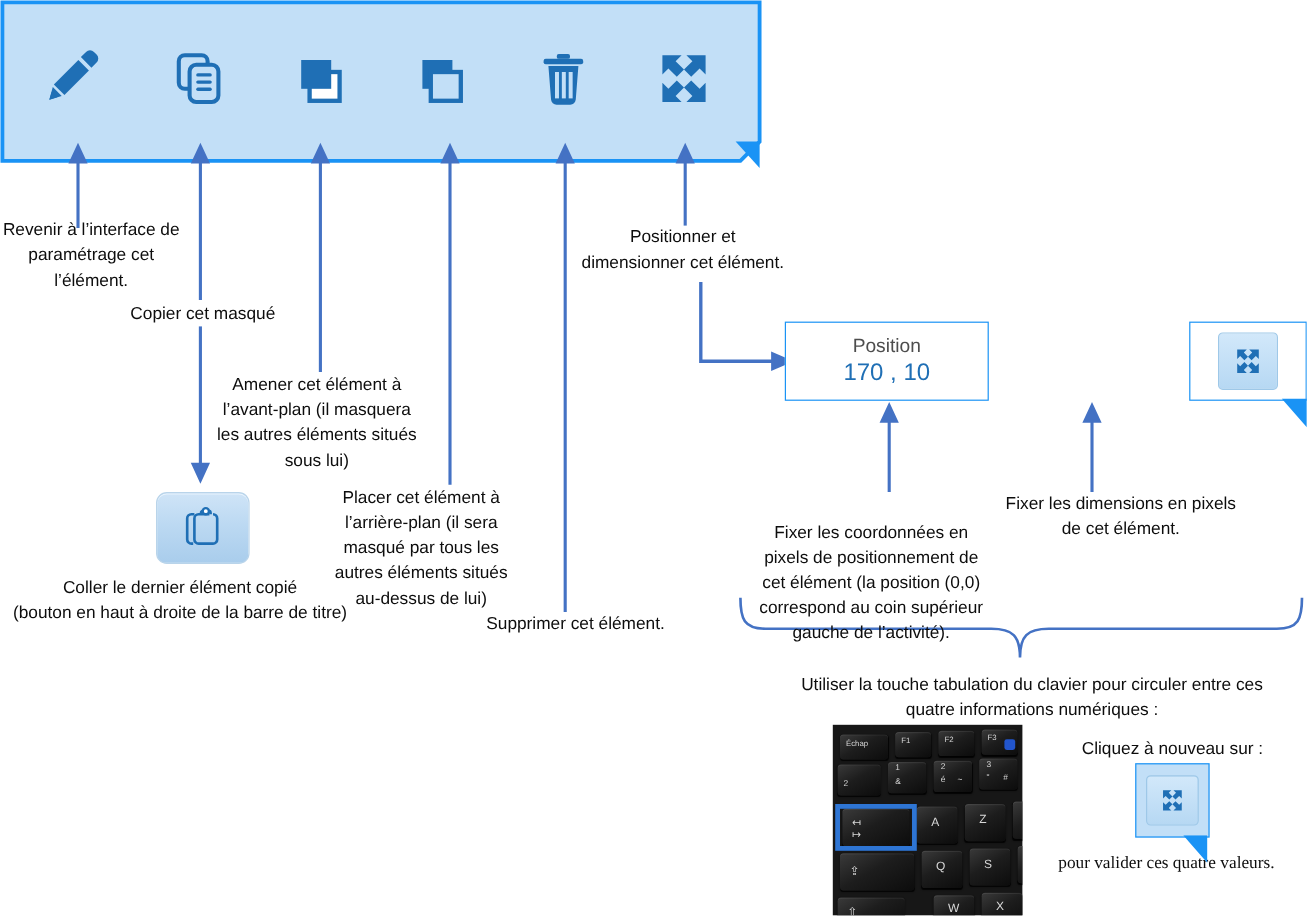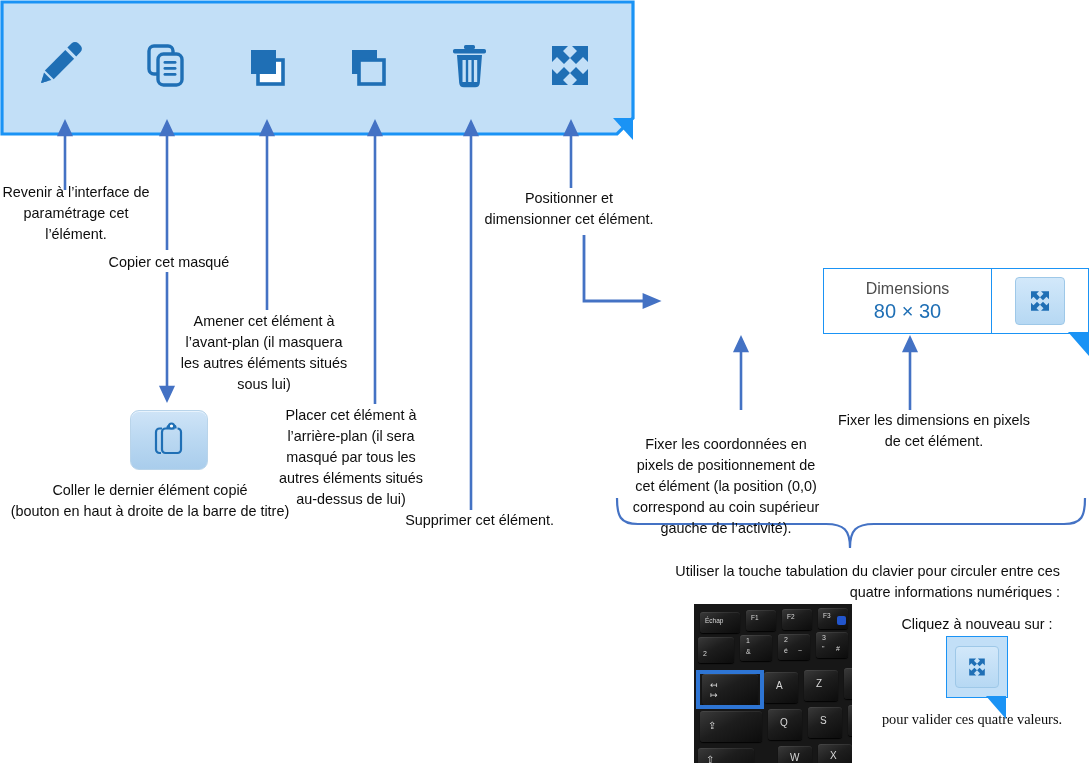--- a/index.html
+++ b/index.html
@@ -296,42 +296,42 @@
 
 <div class="caption" style="left:620px;top:434px;width:212px;">Fixer les coordonnées en
 pixels de positionnement  de
 cet élément (la  position (0,0)
 correspond  au coin supérieur
 gauche de l’activité).</div>
 
 <div class="caption" style="left:828px;top:410px;width:212px;">Fixer les dimensions en pixels
 de cet élément.</div>
 
-<div class="caption" style="left:660px;top:561px;width:400px;text-align:right;">Utiliser  la  touche tabulation  du clavier  pour circuler  entre ces
+<div class="caption" style="left:660px;top:561px;width:400px;">Utiliser  la  touche tabulation  du clavier  pour circuler  entre ces
 quatre informations  numériques :</div>
 
 <div class="caption" style="left:872px;top:614px;width:210px;text-align:center;">Cliquez à nouveau sur :</div>
 
 <div class="caption" style="left:854px;top:709px;width:236px;font-family:Liberation Serif, serif;">pour valider ces quatre valeurs.</div>
 
 <div class="abs" id="paste-button">
   <svg viewBox="0 0 34 36">
     <g fill="none" stroke="#1f6fb5" stroke-width="2.2" stroke-linejoin="round">
       <path d="M9 31 H7.5 A3.5 3.5 0 0 1 4 27.5 V10 A3.5 3.5 0 0 1 7.5 6.5 H10"></path>
       <path d="M13.5 6.5 h9 M13.5 6.5 A3.5 3.5 0 0 0 10 10 v17.5 A3.5 3.5 0 0 0 13.5 31 h12 A3.5 3.5 0 0 0 29 27.5 V10 A3.5 3.5 0 0 0 25.5 6.5"></path>
       <path d="M15.5 6.5 v-1 a1.8 1.8 0 0 1 1.8 -1.8 h4.4 a1.8 1.8 0 0 1 1.8 1.8 v1"></path>
     </g>
     <circle cx="19.5" cy="4" r="2.6" fill="#ffffff" stroke="#1f6fb5" stroke-width="2"></circle>
   </svg>
 </div>
 
 <div class="abs" id="posdim-panel">
-  <div class="pd-box" id="pd-dimensions">
-    <div class="pd-label">Dimensions</div>
-    <div class="pd-value">80 × 30</div>
+  <div class="pd-box" id="pd-position">
+    <div class="pd-label">Position</div>
+    <div class="pd-value">170 , 10</div>
   </div>
   <div class="pd-box" id="pd-validate">
     <div class="pd-inner">
       <svg viewBox="0 0 60 55">
         <g fill="#1f6fb5">
           <path d="M12 8 h16 l-5 5 7 7 -6 6 -7 -7 -5 5 z"></path>
           <path d="M48 8 v16 l-5 -5 -7 7 -6 -6 7 -7 -5 -5 z"></path>
           <path d="M12 47 v-16 l5 5 7 -7 6 6 -7 7 5 5 z"></path>
           <path d="M48 47 h-16 l5 -5 -7 -7 6 -6 7 7 5 -5 z"></path>
         </g>

